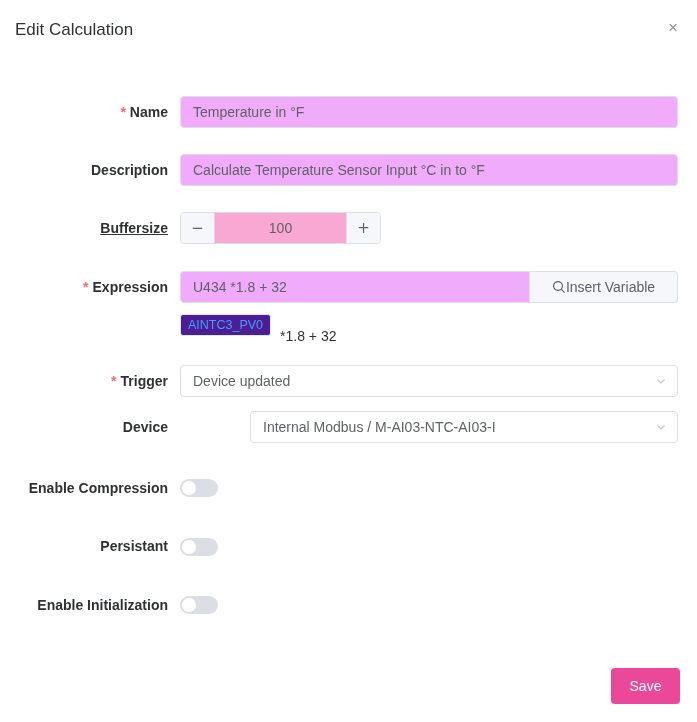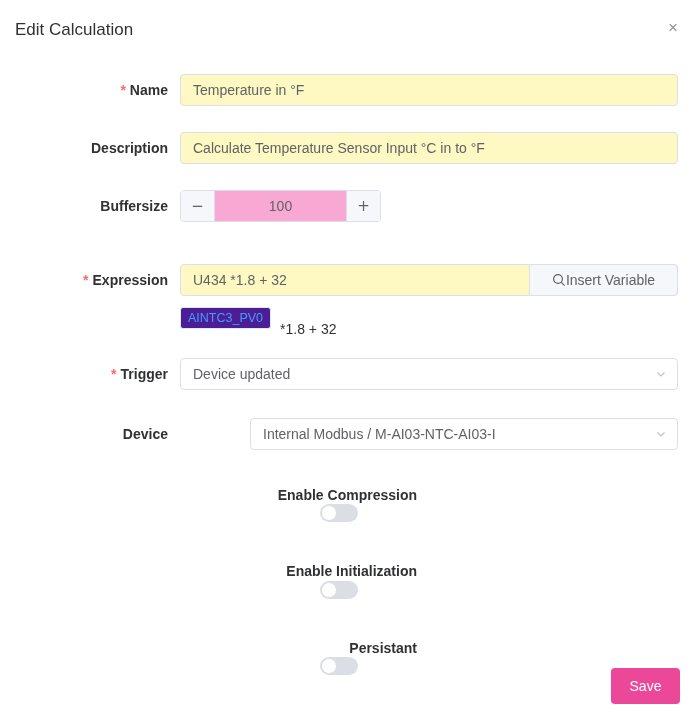--- a/index.html
+++ b/index.html
@@ -17,33 +17,33 @@
   .modal-header { position: absolute; top: 0; left: 0; right: 0; padding: 20px 16px 0 15px; }
   .modal-title { font-size: 17px; font-weight: 400; color: #303133; line-height: 20px; }
   .close-btn {
     position: absolute; top: 18px; right: 14px;
     width: 20px; height: 20px; border: none; background: transparent;
     color: #909399; font-size: 17px; line-height: 20px; cursor: pointer;
     font-family: "Liberation Sans", sans-serif;
   }
 
   
-  .form { position: absolute; top: 74px; left: 0; right: 19px; }
+  .form { position: absolute; top: 96px; left: 0; right: 19px; }
   .form-row { display: flex; align-items: center; margin-bottom: 26px; }
   .row-label {
     width: 180px; flex: none; text-align: right; padding-right: 12px;
     font-weight: 700; font-size: 14px; color: #303133; line-height: 32px;
     white-space: nowrap;
   }
   .required-mark { color: #f56c6c; margin-right: 4px; font-weight: 700; }
   .controls { flex: 1; min-width: 0; }
 
   .text-input {
     width: 100%; height: 32px; border: 1px solid #dcdfe6; border-radius: 4px;
-    padding: 0 12px; font-size: 14px; color: #606266; background: #fef9c3; outline: none;
+    padding: 0 12px; font-size: 14px; color: #606266; background: #f0abfc; outline: none;
     font-family: "Liberation Sans", "DejaVu Sans", sans-serif;
   }
 
   
   .stepper { display: inline-flex; height: 32px; border: 1px solid #dcdfe6; border-radius: 4px; overflow: hidden; background: #fff; }
   .stepper-btn {
     width: 34px; height: 100%; background: #f5f7fa; border: none; color: #606266;
     font-size: 15px; cursor: pointer; line-height: 30px;
     font-family: "DejaVu Sans", sans-serif;
   }
@@ -74,25 +74,25 @@
   .expr-rest { color: #303133; font-size: 14px; margin-top: 21px; }
 
   
   .select {
     position: relative; height: 32px; border: 1px solid #dcdfe6; border-radius: 4px;
     background: #fff; display: flex; align-items: center; padding: 0 30px 0 12px;
     color: #606266; font-size: 14px; cursor: pointer; width: 100%;
   }
   .select .chevron { position: absolute; right: 10px; top: 9px; }
   .device-controls { margin-left: 70px; }
-  .row-trigger { margin-bottom: 28px; }
+  .row-trigger { margin-bottom: 14px; }
   .row-device { margin-bottom: 36px; }
 
   
-  .toggle-row { margin-bottom: 40px; flex-direction: column; }
+  .toggle-row { margin-bottom: 40px; }
   .toggle-row .row-label { line-height: 18px; }
   .toggle {
     position: relative; width: 38px; height: 18px; border-radius: 9px;
     background: #dcdee6; border: none; cursor: pointer; display: inline-block; vertical-align: middle;
   }
   .toggle .knob {
     position: absolute; left: 2px; top: 2px; width: 14px; height: 14px;
     border-radius: 50%; background: #fff;
   }
 
@@ -124,21 +124,21 @@
       </div>
     </div>
 
     <div class="form-row">
       <div class="row-label">Description</div>
       <div class="controls">
         <input class="text-input" type="text" value="Calculate Temperature Sensor Input °C in to °F" style="">
       </div>
     </div>
 
-    <div class="form-row" style="margin-bottom:42px;">
+    <div class="form-row" style="margin-bottom:27px;text-decoration:underline;">
       <div class="row-label">Buffersize</div>
       <div class="controls">
         <div class="stepper">
           <button class="stepper-btn minus">−</button>
           <input class="stepper-value" type="text" value="100" style="">
           <button class="stepper-btn plus">+</button>
         </div>
       </div>
     </div>
 
@@ -193,30 +193,30 @@
     </div>
 
     <div class="form-row toggle-row">
       <div class="row-label">Enable Compression</div>
       <div class="controls">
         <button class="toggle"><span class="knob"></span></button>
       </div>
     </div>
 
     <div class="form-row toggle-row">
+      <div class="row-label">Persistant</div>
+      <div class="controls">
+        <button class="toggle"><span class="knob"></span></button>
+      </div>
+    </div>
+
+    <div class="form-row toggle-row">
       <div class="row-label">Enable Initialization</div>
       <div class="controls">
         <button class="toggle"><span class="knob"></span></button>
       </div>
     </div>
 
-    <div class="form-row toggle-row">
-      <div class="row-label">Persistant</div>
-      <div class="controls">
-        <button class="toggle"><span class="knob"></span></button>
-      </div>
-    </div>
-
   </div>
 
   <button class="save-btn">Save</button>
 
 </div>
 
 </body></html>

